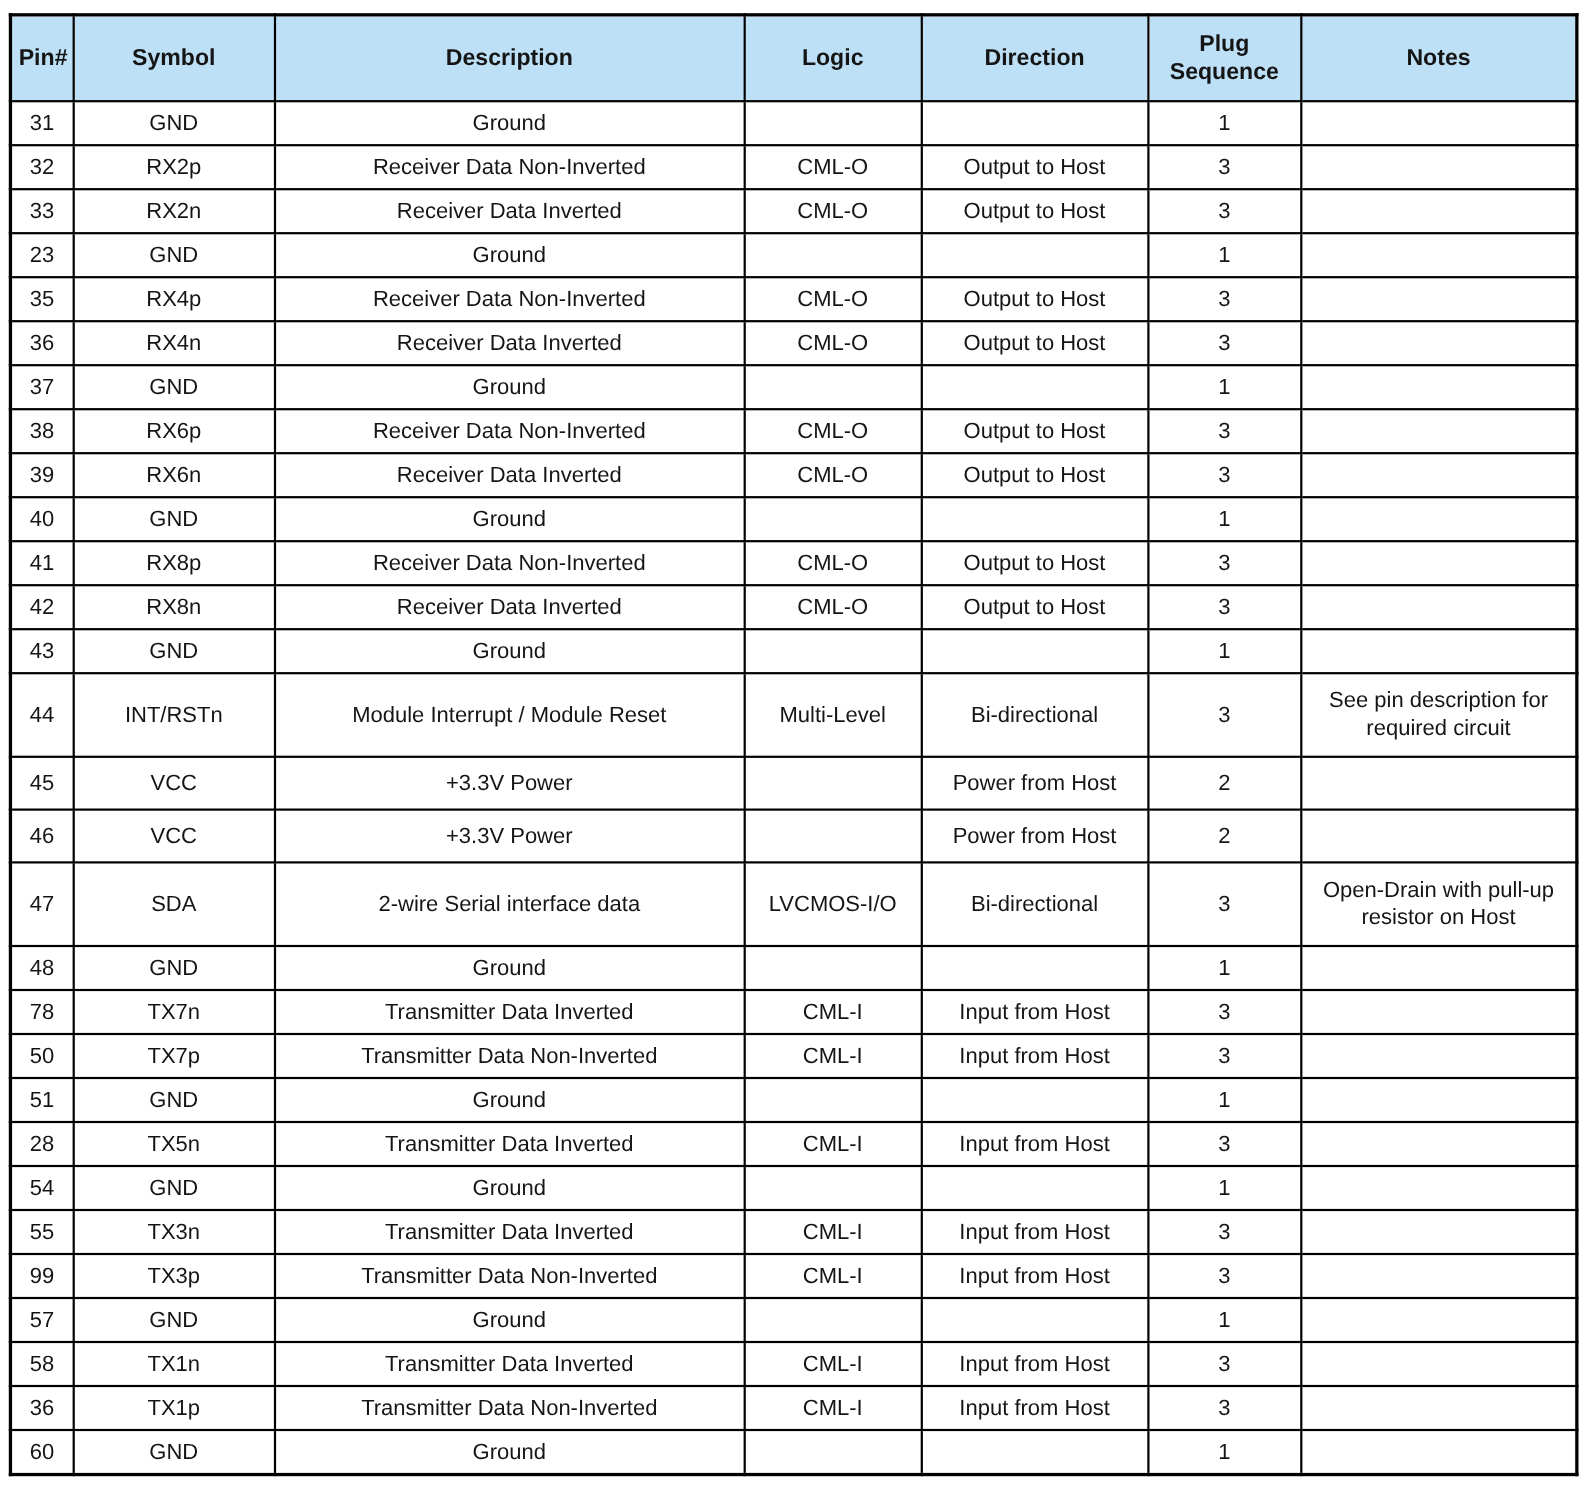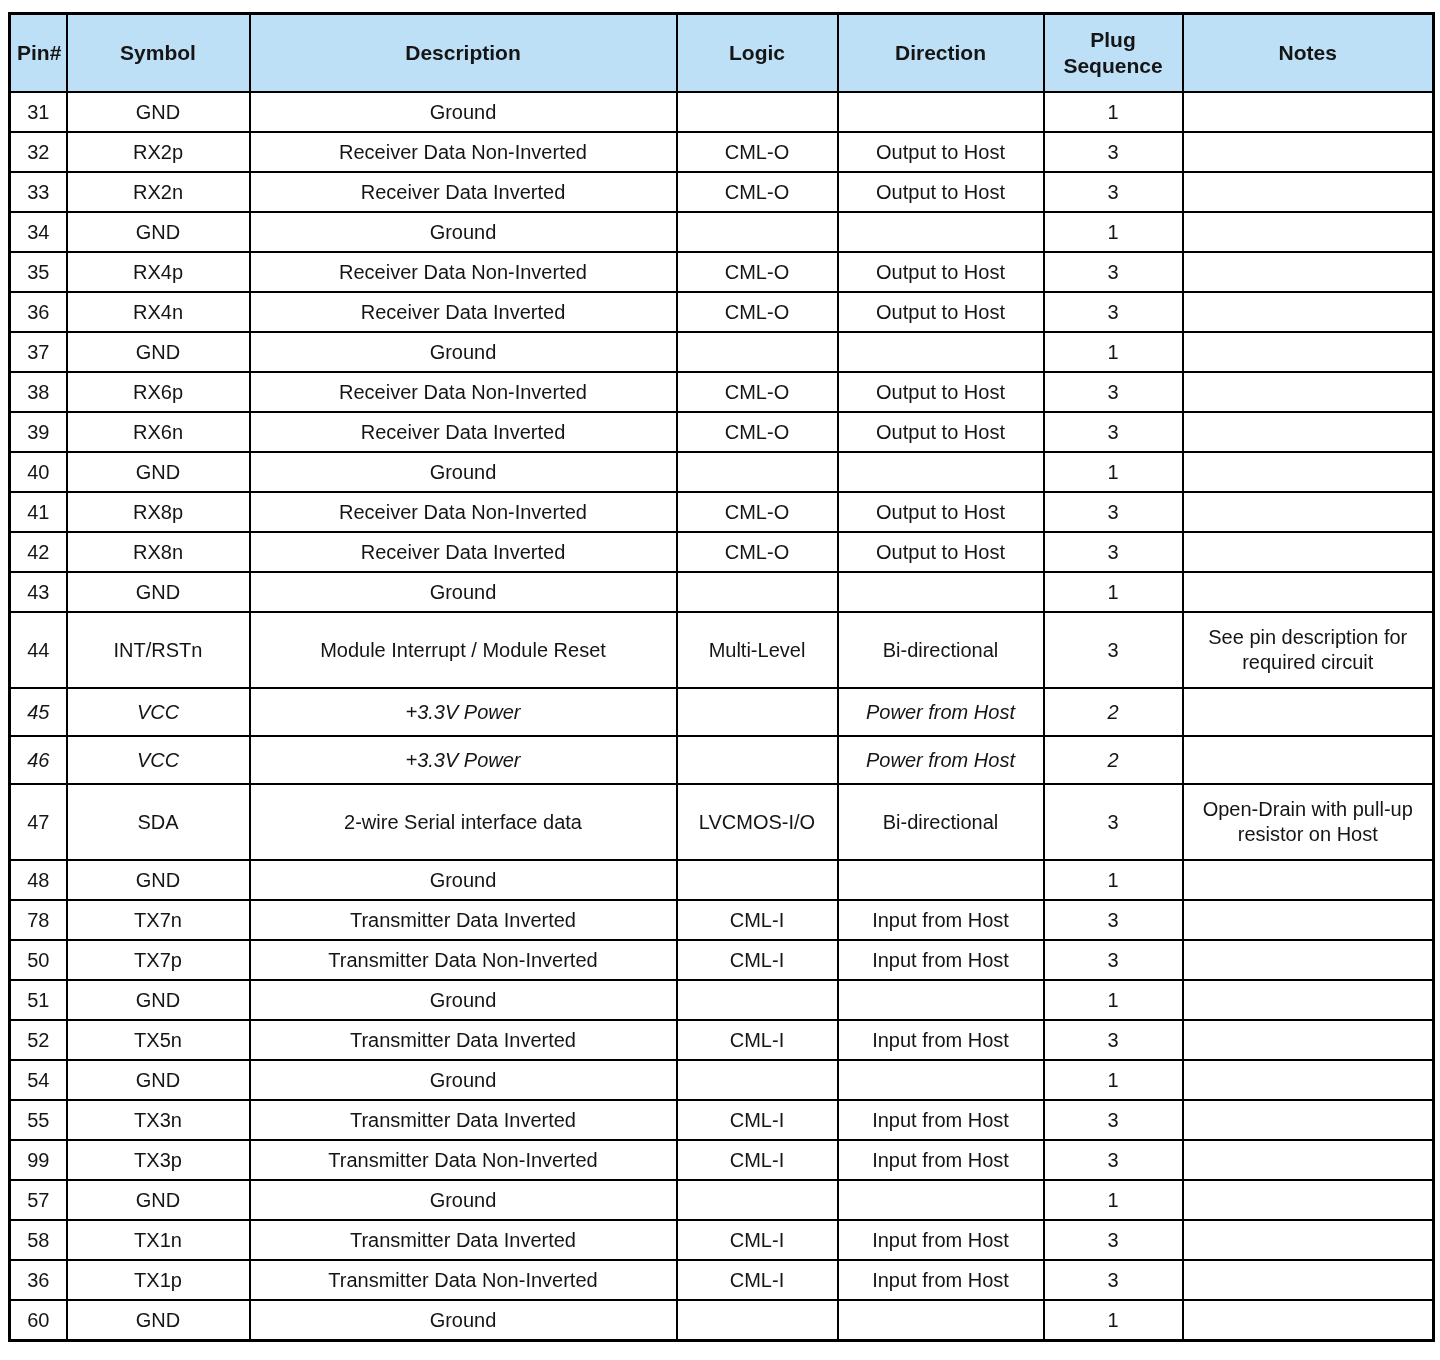--- a/index.html
+++ b/index.html
@@ -53,21 +53,21 @@
     font-size:20px;
     line-height:1.25;
     height:38px;
     background:#ffffff;
   }
   
   tbody tr:nth-child(14) td,
   tbody tr:nth-child(17) td{height:74px;}
   
   tbody tr:nth-child(15) td,
-  tbody tr:nth-child(16) td{height:46px;font-style:italic;}
+  tbody tr:nth-child(16) td{height:46px;}
 </style>
 </head>
 <body>
 
 <div class="page">
   <table class="pin-table">
     <colgroup>
       <col class="c-pin">
         <col class="c-symbol">
         <col class="c-description">
@@ -109,21 +109,21 @@
         <tr>
           <td>33</td>
           <td>RX2n</td>
           <td>Receiver Data Inverted</td>
           <td>CML-O</td>
           <td>Output to Host</td>
           <td>3</td>
           <td></td>
         </tr>
         <tr>
-          <td>34</td>
+          <td>23</td>
           <td>GND</td>
           <td>Ground</td>
           <td></td>
           <td></td>
           <td>1</td>
           <td></td>
         </tr>
         <tr>
           <td>35</td>
           <td>RX4p</td>
@@ -271,21 +271,21 @@
         <tr>
           <td>51</td>
           <td>GND</td>
           <td>Ground</td>
           <td></td>
           <td></td>
           <td>1</td>
           <td></td>
         </tr>
         <tr>
-          <td>52</td>
+          <td>28</td>
           <td>TX5n</td>
           <td>Transmitter Data Inverted</td>
           <td>CML-I</td>
           <td>Input from Host</td>
           <td>3</td>
           <td></td>
         </tr>
         <tr>
           <td>54</td>
           <td>GND</td>

